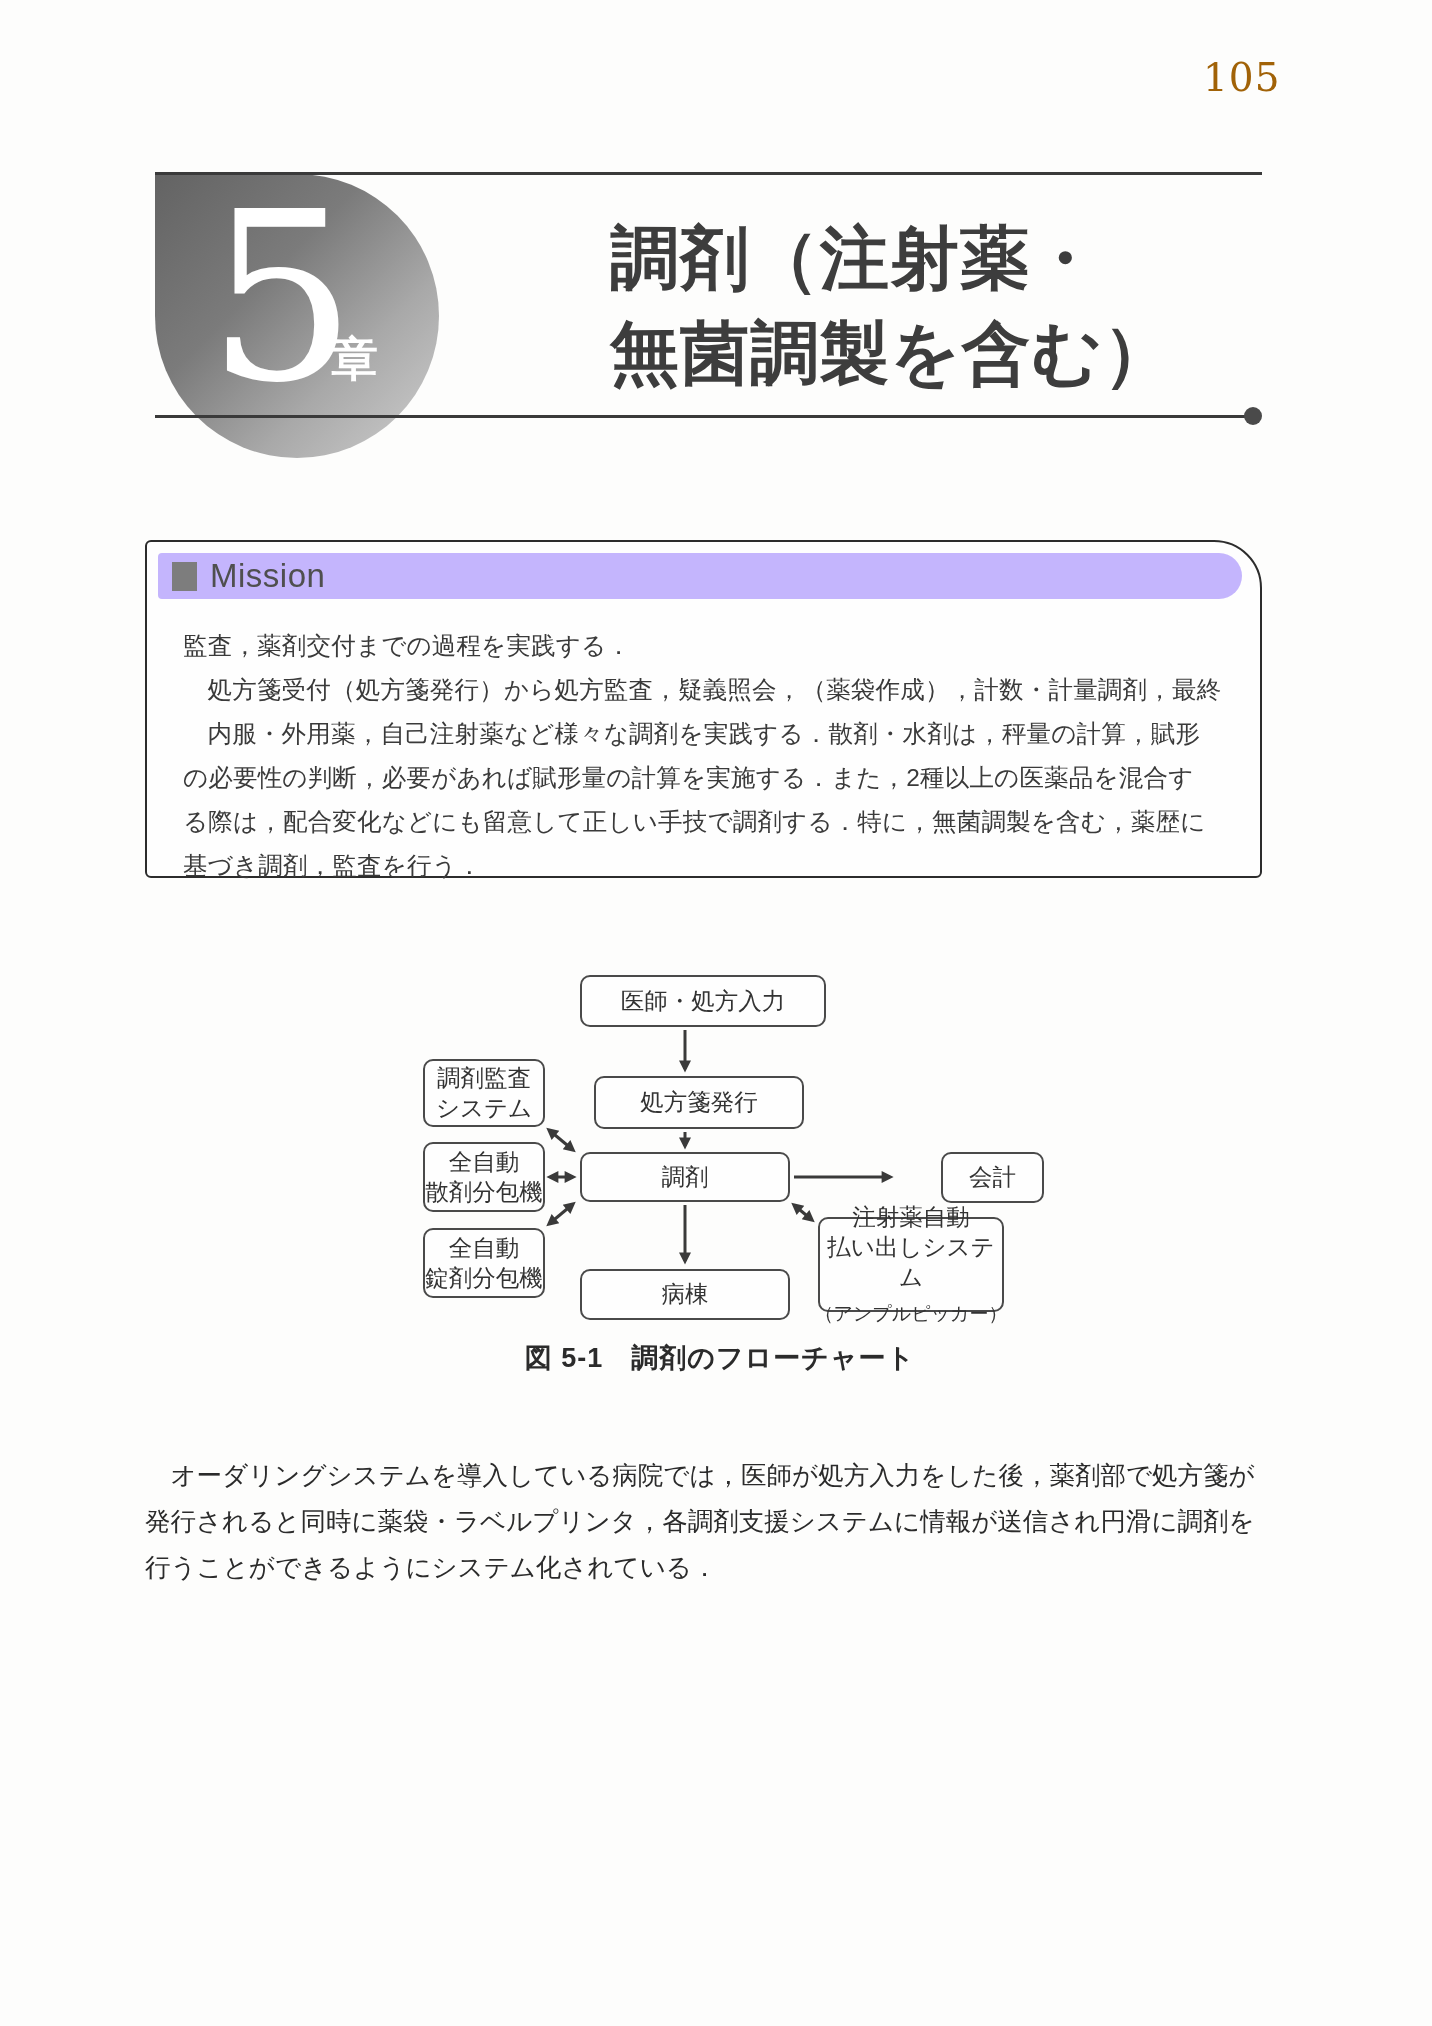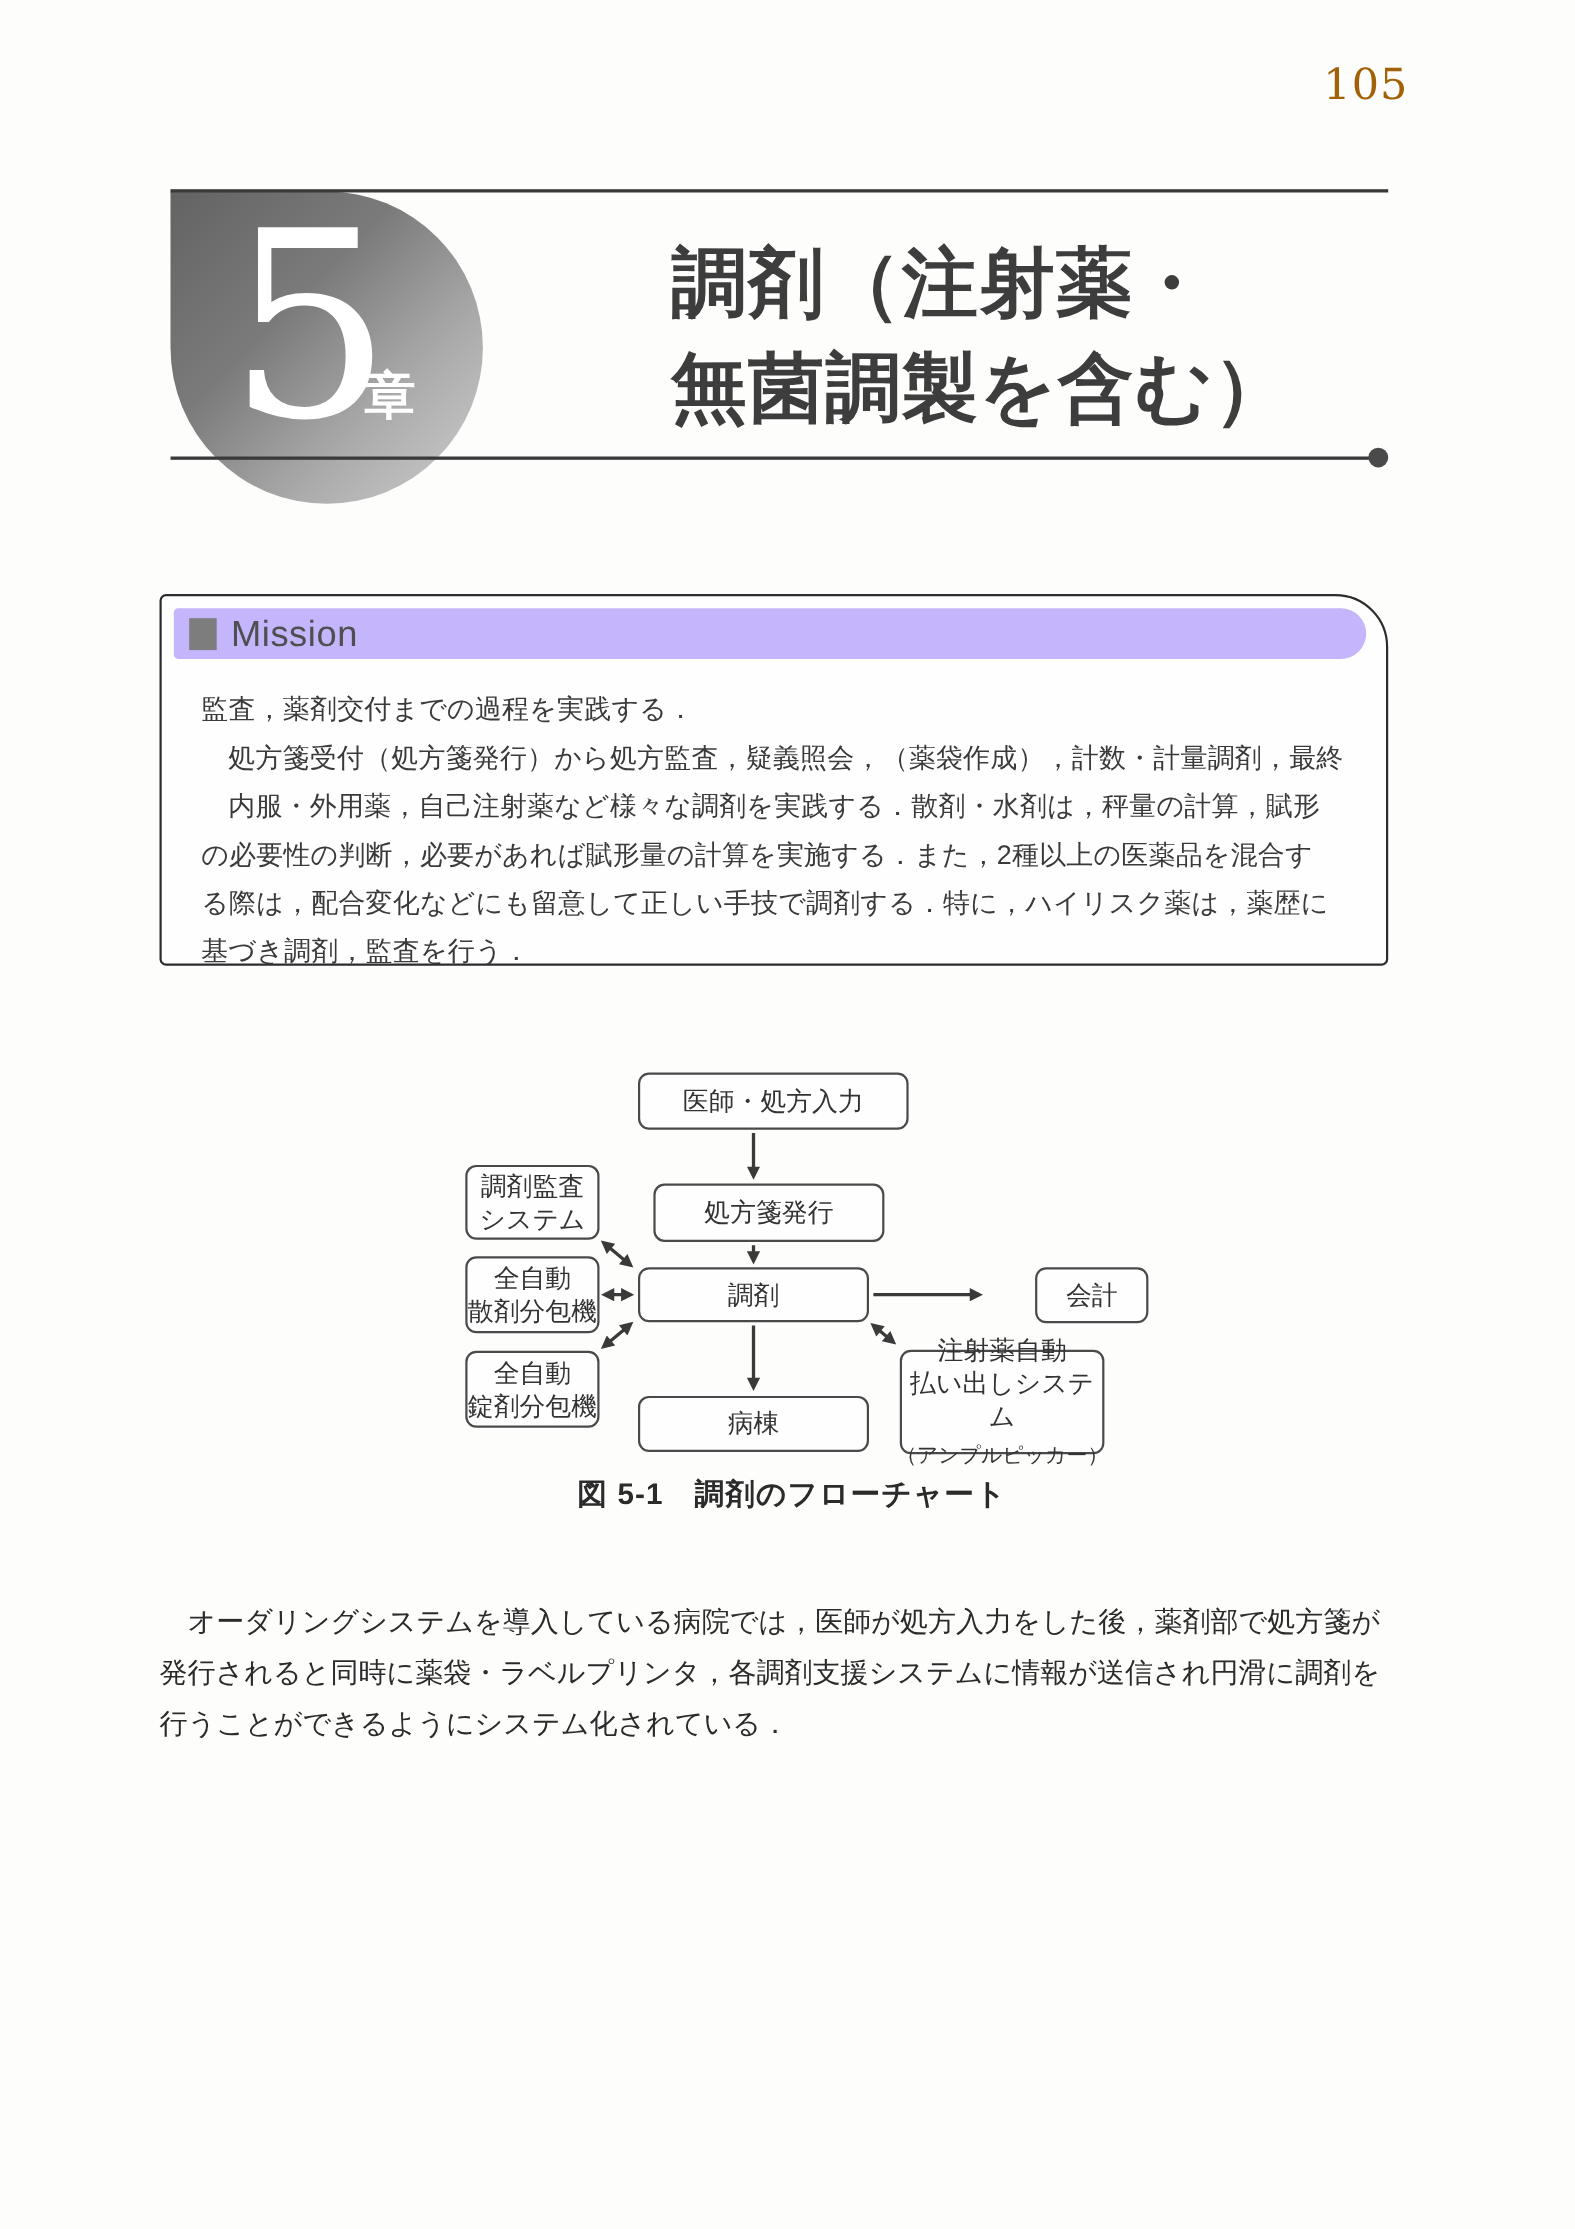--- a/index.html
+++ b/index.html
@@ -86,21 +86,21 @@
   }
   .node .note{font-size:19px;line-height:1.3;white-space:nowrap;}
   .n-doctor{left:160px;top:15px;width:246px;height:52px;text-align:center;}
   .n-prescription{left:174px;top:116px;width:210px;height:53px;}
   .n-dispensing{left:160px;top:192px;width:210px;height:50px;}
   .n-audit{left:3px;top:99px;width:122px;height:68px;}
   .n-powder{left:3px;top:182px;width:122px;height:70px;}
   .n-tablet{left:3px;top:268px;width:122px;height:70px;}
   .n-ward{left:160px;top:309px;width:210px;height:51px;}
   .n-accounting{left:479px;top:192px;width:103px;height:51px;margin-left:42px;}
-  .n-injection{left:398px;top:267px;width:186px;height:95px;gap:10px;}
+  .n-injection{left:398px;top:257px;width:186px;height:95px;gap:10px;}
   .fig-caption{
     position:absolute;left:420px;top:1340px;width:600px;
     text-align:center;font-size:27px;font-weight:bold;color:#2b2b2b;
     letter-spacing:1px;
   }
   
   .body-text{
     position:absolute;left:145px;top:1452px;width:1125px;
     font-family:"DejaVu Serif","Liberation Serif",serif;
     font-size:25.5px;line-height:46px;color:#2b2b2b;
@@ -131,21 +131,21 @@
   <div class="mission">
     <div class="mission-bar">
       <span class="mission-sq"></span>
       <span class="mission-title">Mission</span>
     </div>
     <div class="mission-body">
       <div class="mline">監査，薬剤交付までの過程を実践する．</div>
       <div class="mline indent">処方箋受付（処方箋発行）から処方監査，疑義照会，（薬袋作成），計数・計量調剤，最終</div>
       <div class="mline indent">内服・外用薬，自己注射薬など様々な調剤を実践する．散剤・水剤は，秤量の計算，賦形</div>
       <div class="mline">の必要性の判断，必要があれば賦形量の計算を実施する．また，2種以上の医薬品を混合す</div>
-      <div class="mline">る際は，配合変化などにも留意して正しい手技で調剤する．特に，ハイリスク薬は，薬歴に</div>
+      <div class="mline">る際は，配合変化などにも留意して正しい手技で調剤する．特に，無菌調製を含む，薬歴に</div>
       <div class="mline">基づき調剤，監査を行う．</div>
     </div>
   </div>
 
   <div class="flow">
     <svg width="600" height="372" viewBox="0 0 600 372">
       <defs>
         <marker id="ah" viewBox="0 0 10 10" refX="7" refY="5" markerUnits="userSpaceOnUse" markerWidth="14" markerHeight="12" orient="auto-start-reverse">
           <path d="M0,0 L10,5 L0,10 z" fill="#3a3a3a"></path>
         </marker>

